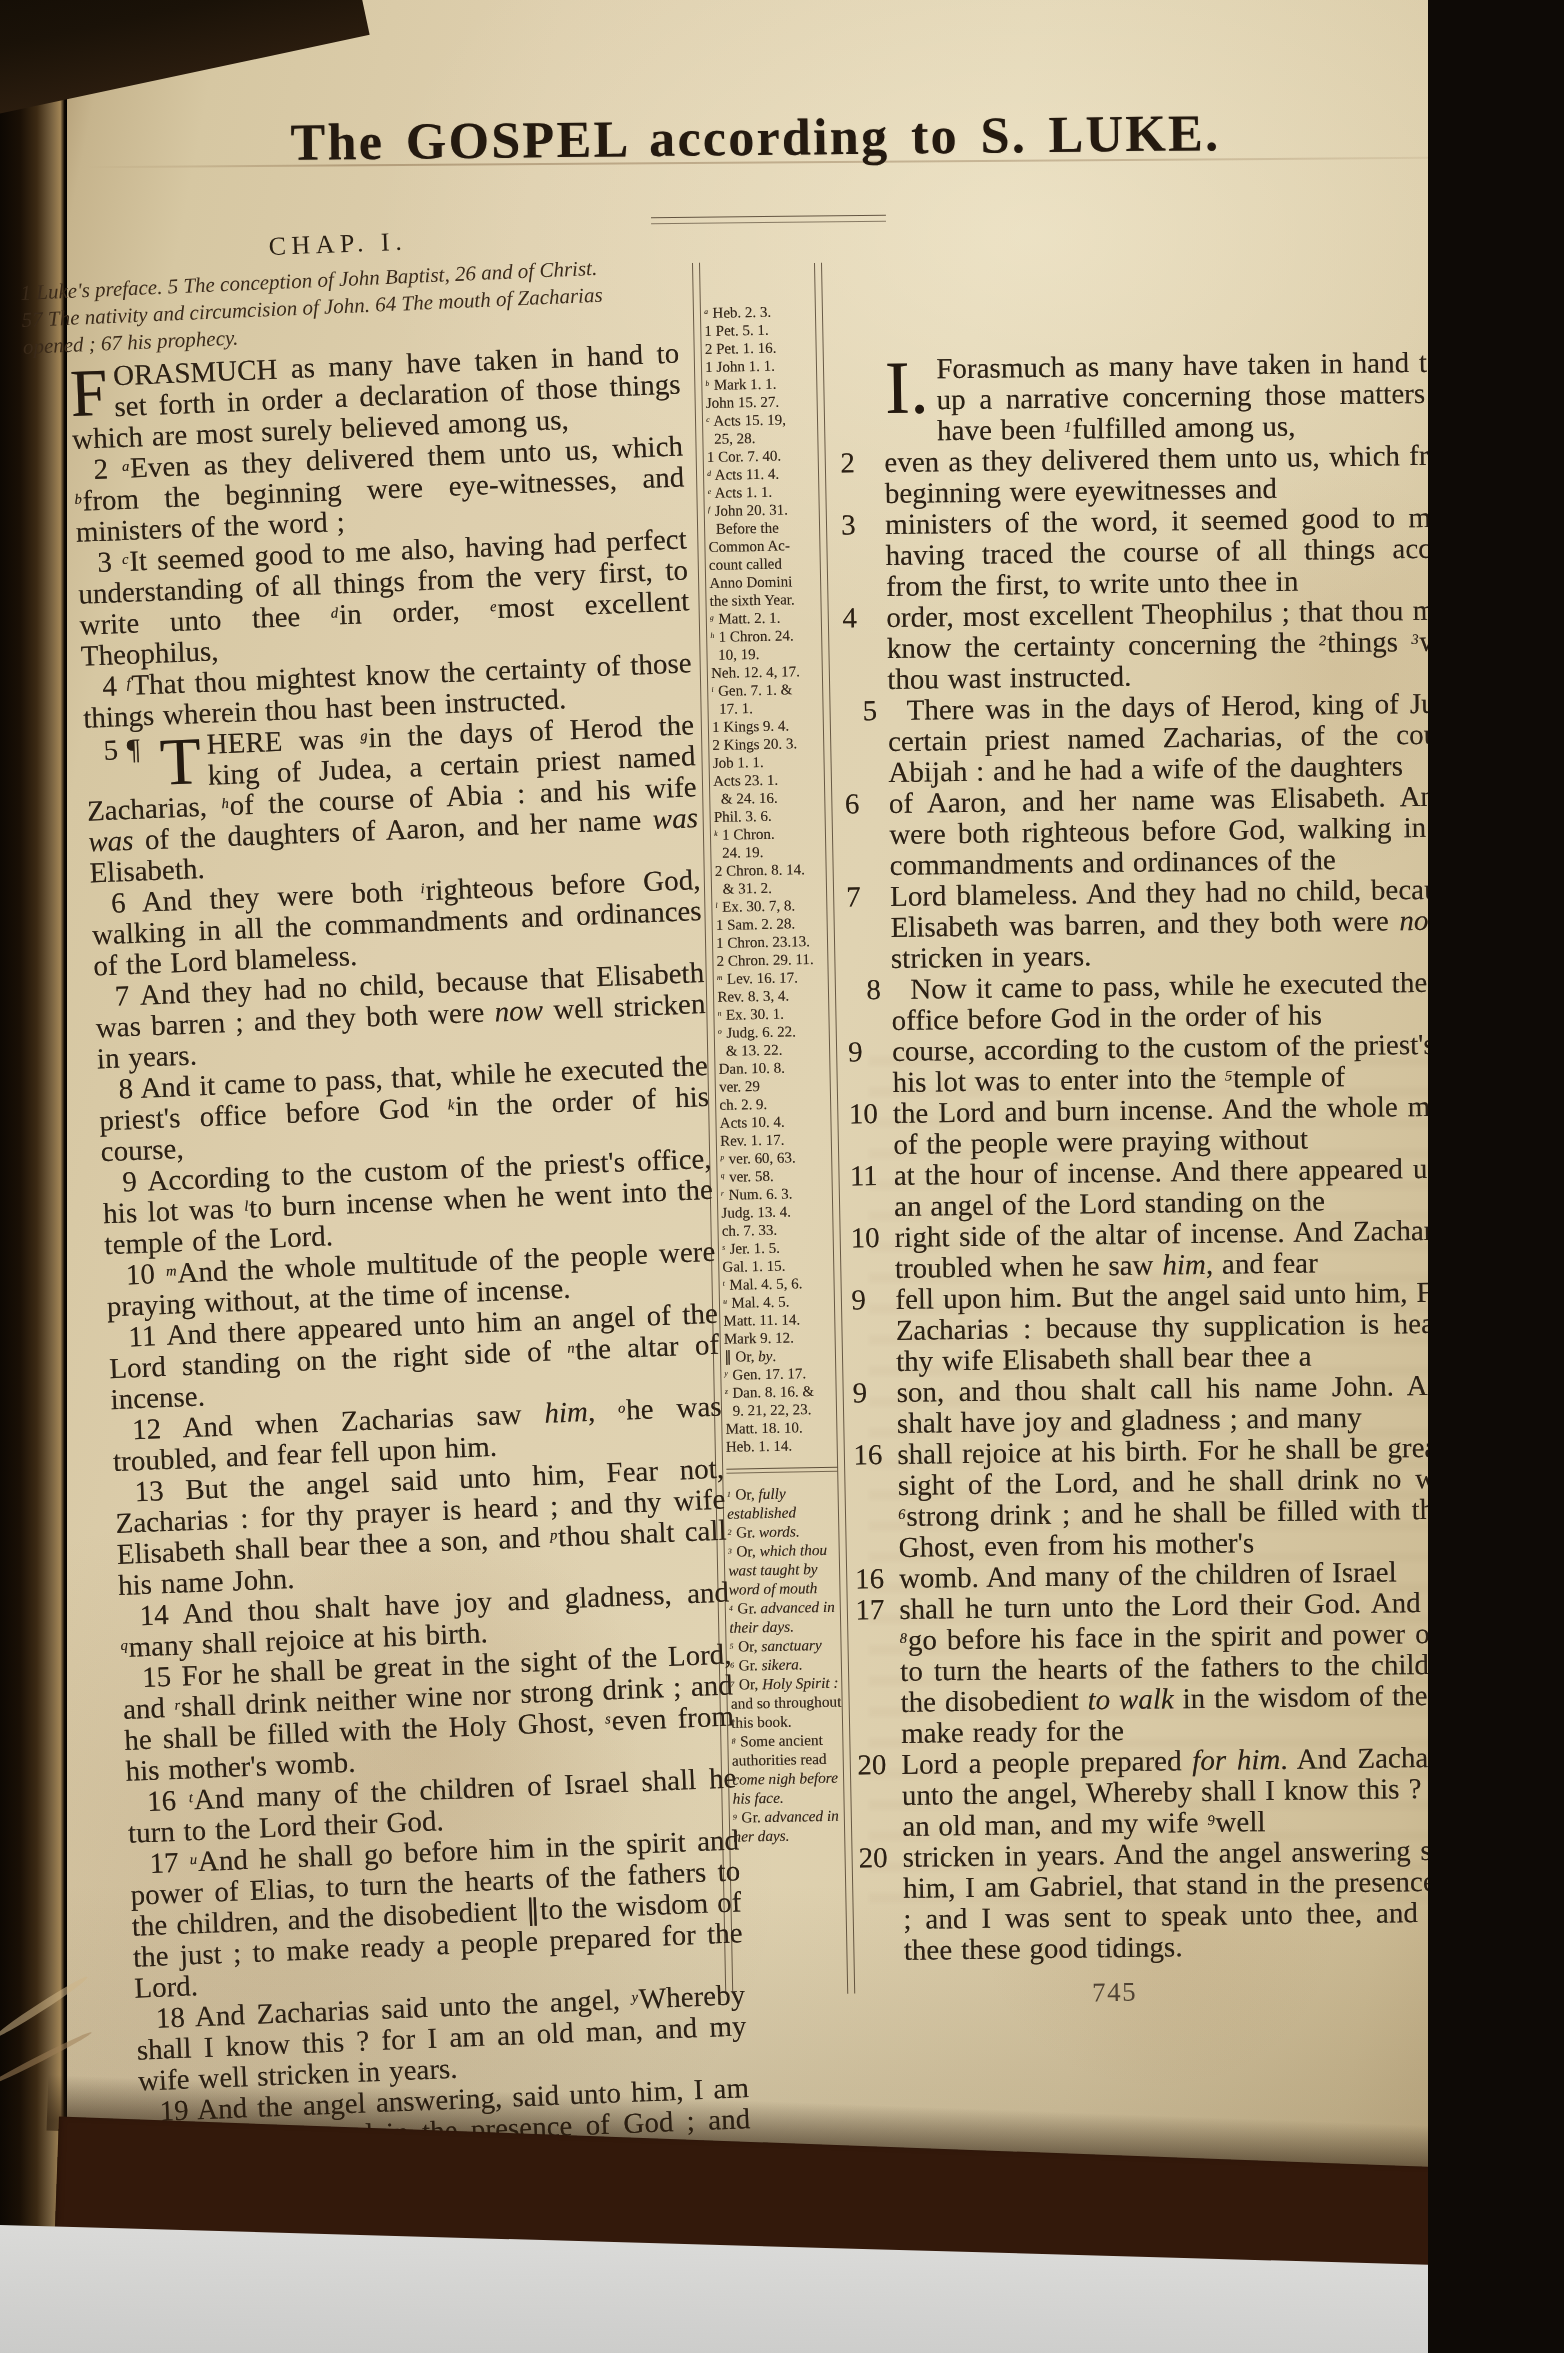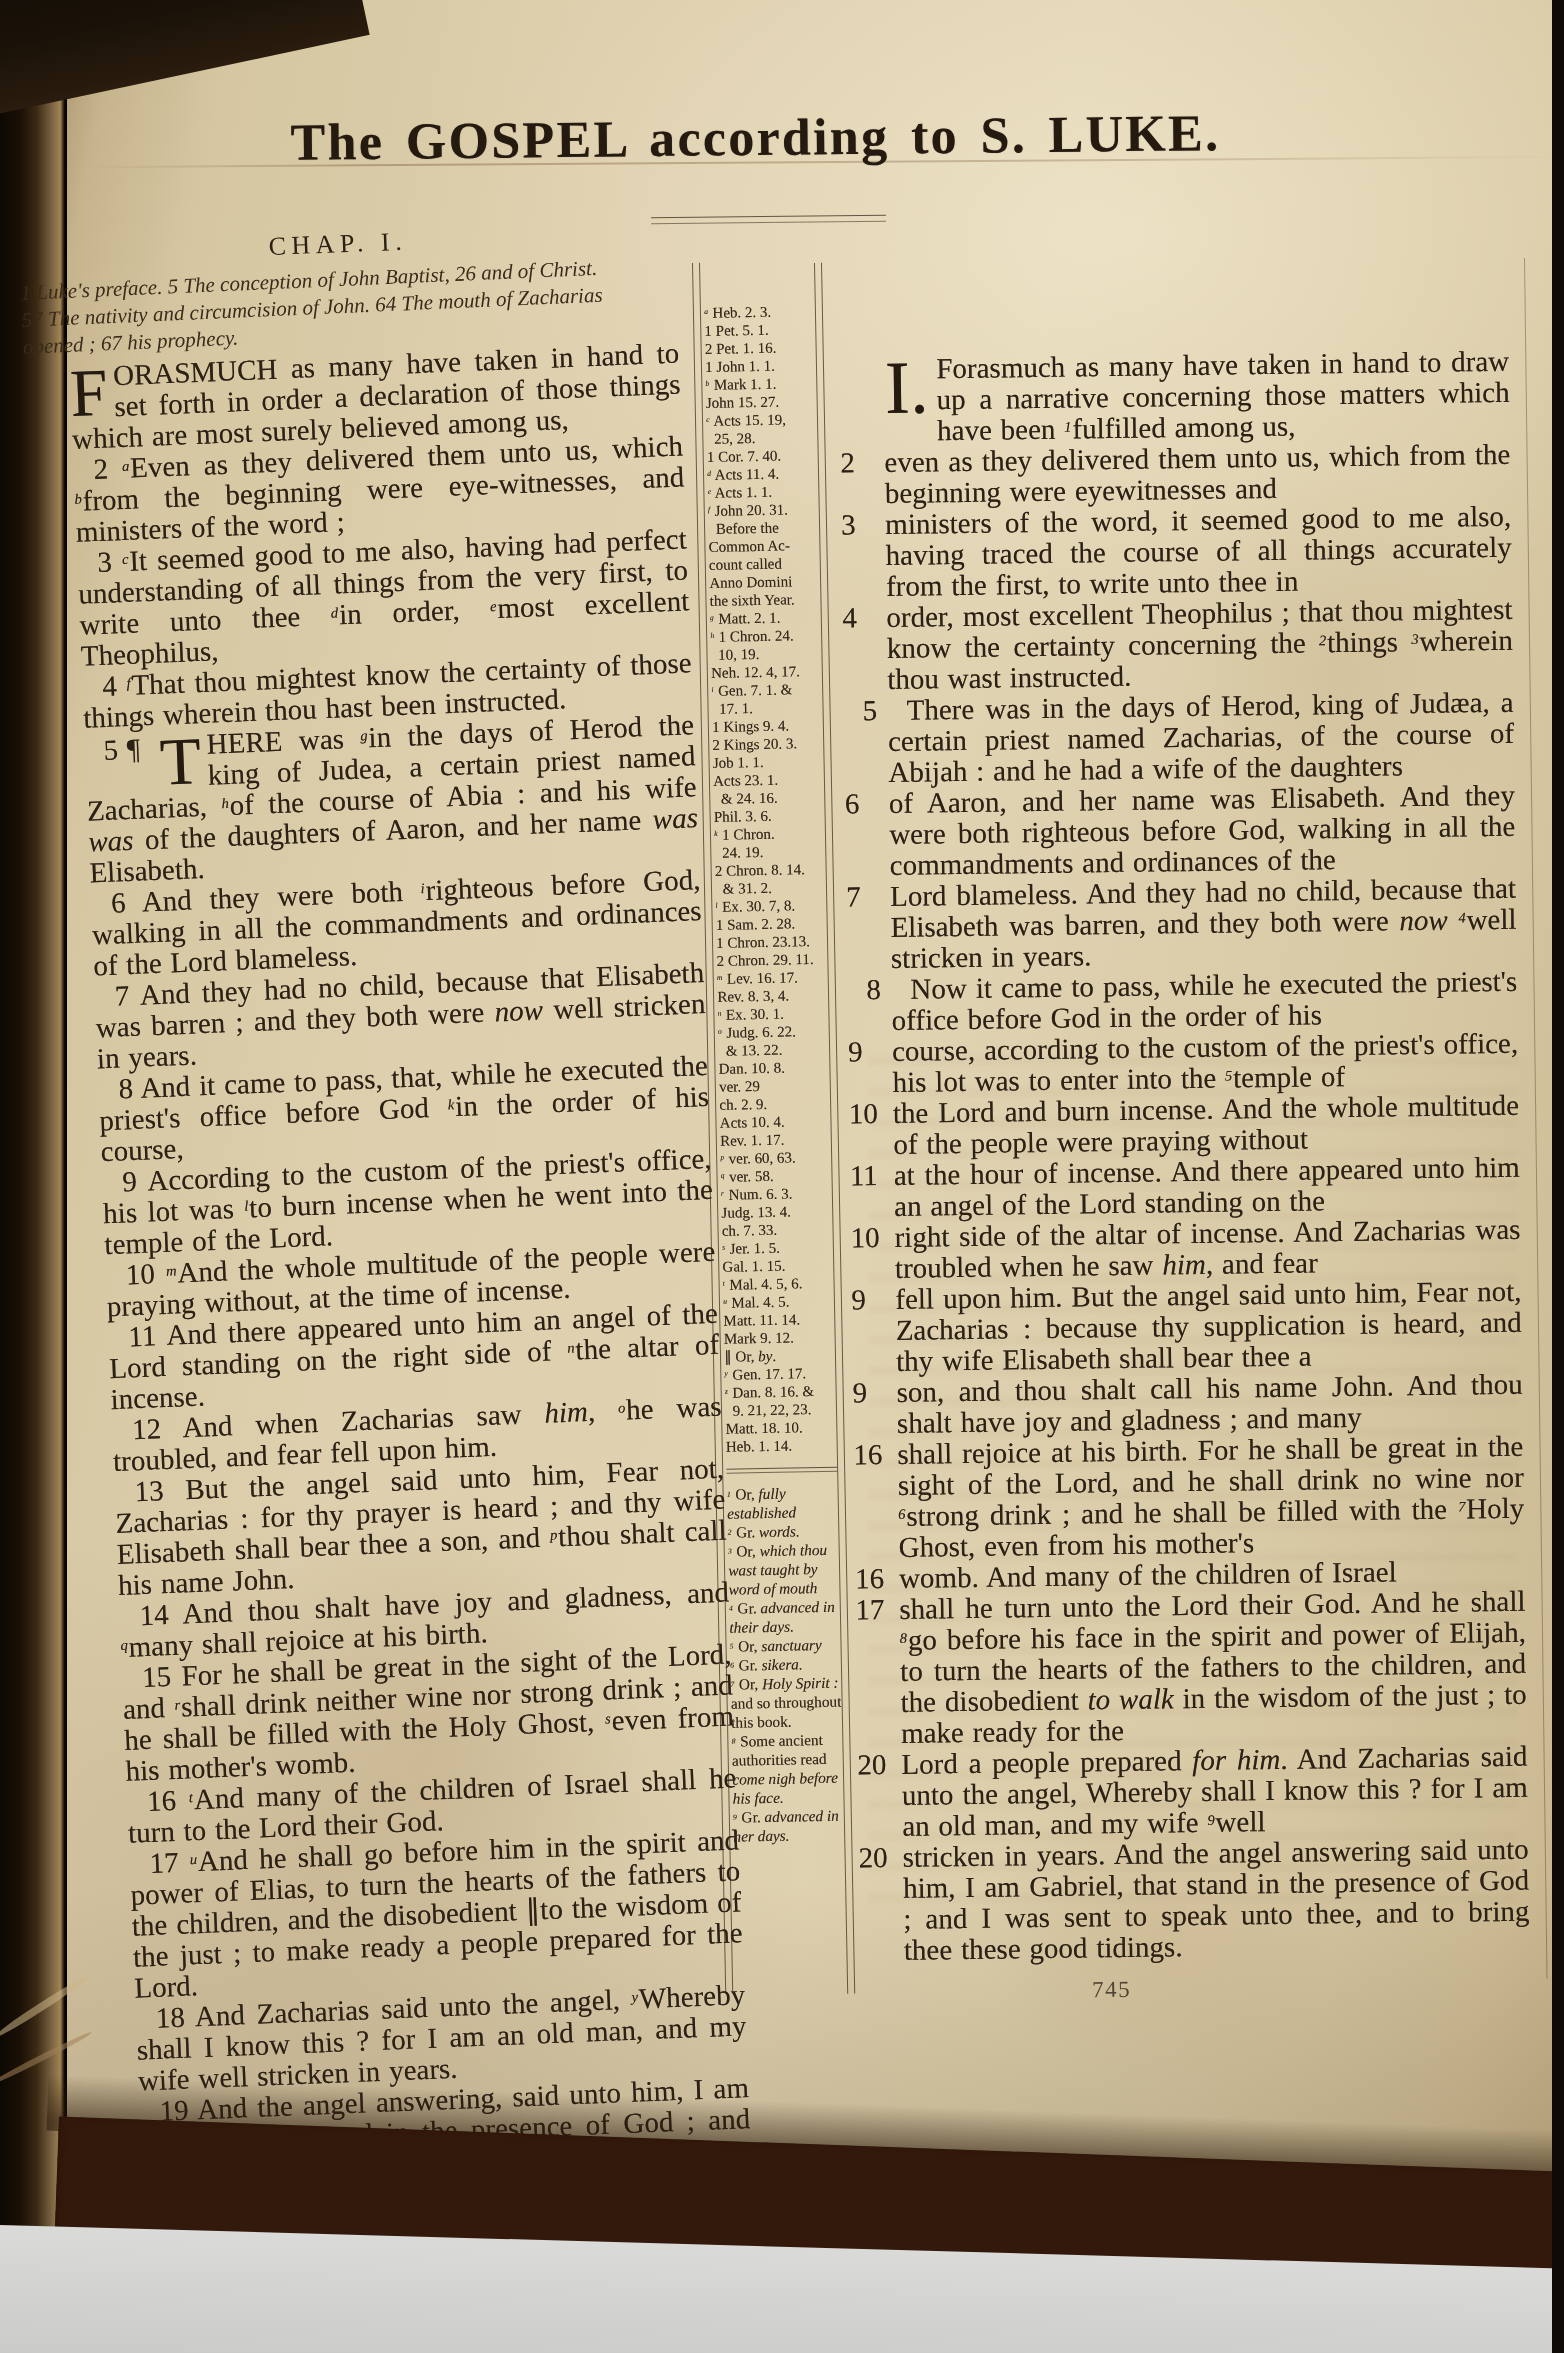--- a/index.html
+++ b/index.html
@@ -1,16 +1,16 @@
 <!DOCTYPE html>
 <html style="font-size:12.5px"><head>
 <meta charset="utf-8">
 <style>
   html,body{margin:0;padding:0;background:#0e0a06;}
-  #photo{position:relative;width:1552px;height:2354px;overflow:hidden;
+  #photo{position:relative;width:1428px;height:2354px;overflow:hidden;
     background:
       radial-gradient(1095px 704px at 72% 10%, rgba(255,248,225,.40), rgba(255,248,225,0) 60%),
       radial-gradient(704px 548px at 20% 80%, rgba(120,90,50,.18), rgba(120,90,50,0) 70%),
       linear-gradient(180deg, rgba(90,70,40,0) 80%, rgba(90,70,40,.25) 96%),
       linear-gradient(101deg,#7a6443 0%,#a58d65 2.5%,#c6b48d 6%,#d6c7a2 12%,#decfae 30%,#e0d3b2 55%,#d9caa6 78%,#cdbc95 93%,#c2af87 100%);
     font-family:"Liberation Serif", serif; color:#2c2115;}
   .stain{position:absolute;border-radius:50%;pointer-events:none;}
   #stain1{left:1174px;top:469px;width:329px;height:407px;background:radial-gradient(closest-side,rgba(150,110,60,.10),rgba(150,110,60,0));}
   #stain2{left:235px;top:1487px;width:407px;height:485px;background:radial-gradient(closest-side,rgba(140,100,55,.12),rgba(140,100,55,0));}
   #stain3{left:978px;top:1761px;width:360px;height:329px;background:radial-gradient(closest-side,rgba(150,105,55,.10),rgba(150,105,55,0));}
@@ -71,21 +71,21 @@
     border-left:1.6px solid rgba(70,55,38,.40);transform:rotate(-.75deg);transform-origin:top left;}
   
   #rv-col{position:absolute;left:883px;top:354px;width:626px;font-size:29px;line-height:31px;
     text-align:justify;word-spacing:1.6px;transform:rotate(-.75deg);transform-origin:left top;
     text-shadow:0 0 0.5px rgba(44,33,21,.55);}
   .rv-verse{margin:0;position:relative;text-align:justify;}
   .rv-num{position:absolute;left:-44px;top:0;}
   .rv-verse.para-indent .verse-text{display:inline;}
   .rv-verse.para-indent{text-indent:19px;}
   .rv-drop{font-size:75px;line-height:55px;padding:6.3px 7.8px 4.7px 1.6px;}
-  #page-number{position:absolute;left:1092px;top:1977px;font-size:23px;letter-spacing:1.6px;opacity:.8;
+  #page-number{position:absolute;left:1092px;top:1977px;font-size:27px;letter-spacing:1.6px;opacity:.8;
     transform:rotate(-1deg);color:#31251a;}
   i{font-style:italic;}
 </style>
 </head>
 <body>
 
 <div id="photo">
 
   <div id="spine"></div>
   <div class="page-curl" id="curl1"></div>

